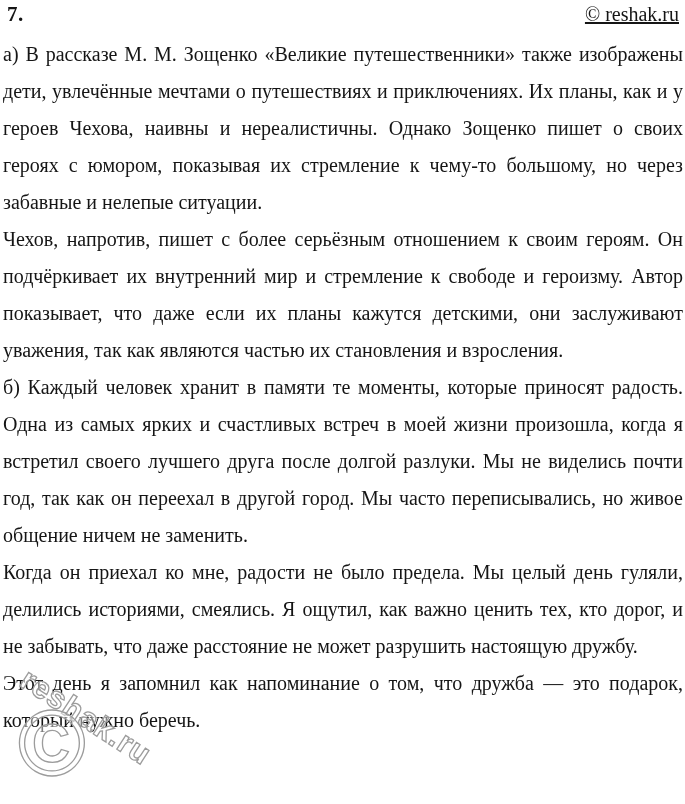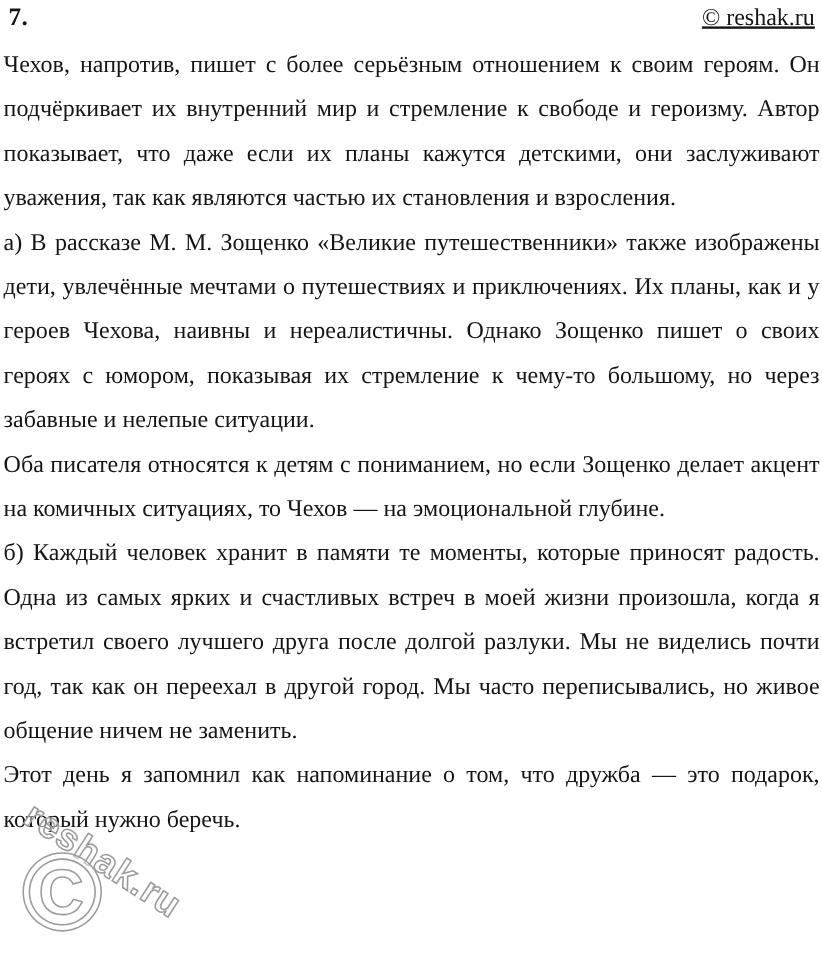--- a/index.html
+++ b/index.html
@@ -57,24 +57,24 @@
 <body>
 
 <div class="page">
 
   <div class="header-row">
     <span class="page-number">7.</span>
     <span class="copyright">© reshak.ru</span>
   </div>
 
   <div class="text-body">
+    <p>а) В рассказе М. М. Зощенко «Великие путешественники» также изображены дети, увлечённые мечтами о путешествиях и приключениях. Их планы, как и у героев Чехова, наивны и нереалистичны. Однако Зощенко пишет о своих героях с юмором, показывая их стремление к чему-то большому, но через забавные и нелепые ситуации.</p>
     <p>Чехов, напротив, пишет с более серьёзным отношением к своим героям. Он подчёркивает их внутренний мир и стремление к свободе и героизму. Автор показывает, что даже если их планы кажутся детскими, они заслуживают уважения, так как являются частью их становления и взросления.</p>
-    <p>а) В рассказе М. М. Зощенко «Великие путешественники» также изображены дети, увлечённые мечтами о путешествиях и приключениях. Их планы, как и у героев Чехова, наивны и нереалистичны. Однако Зощенко пишет о своих героях с юмором, показывая их стремление к чему-то большому, но через забавные и нелепые ситуации.</p>
-    <p>Оба писателя относятся к детям с пониманием, но если Зощенко делает акцент на комичных ситуациях, то Чехов — на эмоциональной глубине.</p>
     <p>б) Каждый человек хранит в памяти те моменты, которые приносят радость. Одна из самых ярких и счастливых встреч в моей жизни произошла, когда я встретил своего лучшего друга после долгой разлуки. Мы не виделись почти год, так как он переехал в другой город. Мы часто переписывались, но живое общение ничем не заменить.</p>
+    <p>Когда он приехал ко мне, радости не было предела. Мы целый день гуляли, делились историями, смеялись. Я ощутил, как важно ценить тех, кто дорог, и не забывать, что даже расстояние не может разрушить настоящую дружбу.</p>
     <p>Этот день я запомнил как напоминание о том, что дружба — это подарок, который нужно беречь.</p>
   </div>
 
   <svg class="watermark" width="210" height="176" viewBox="0 0 210 176">
     <g fill="#ffffff" fill-opacity="0.45" stroke="#9c9c9c" stroke-width="1.3" font-family="Liberation Sans, sans-serif" font-weight="bold">
       <text x="18" y="57" font-size="31" letter-spacing="1" transform="rotate(33 18 57)">reshak.ru</text>
       <text x="18" y="147" font-size="92">©</text>
     </g>
   </svg>
 

